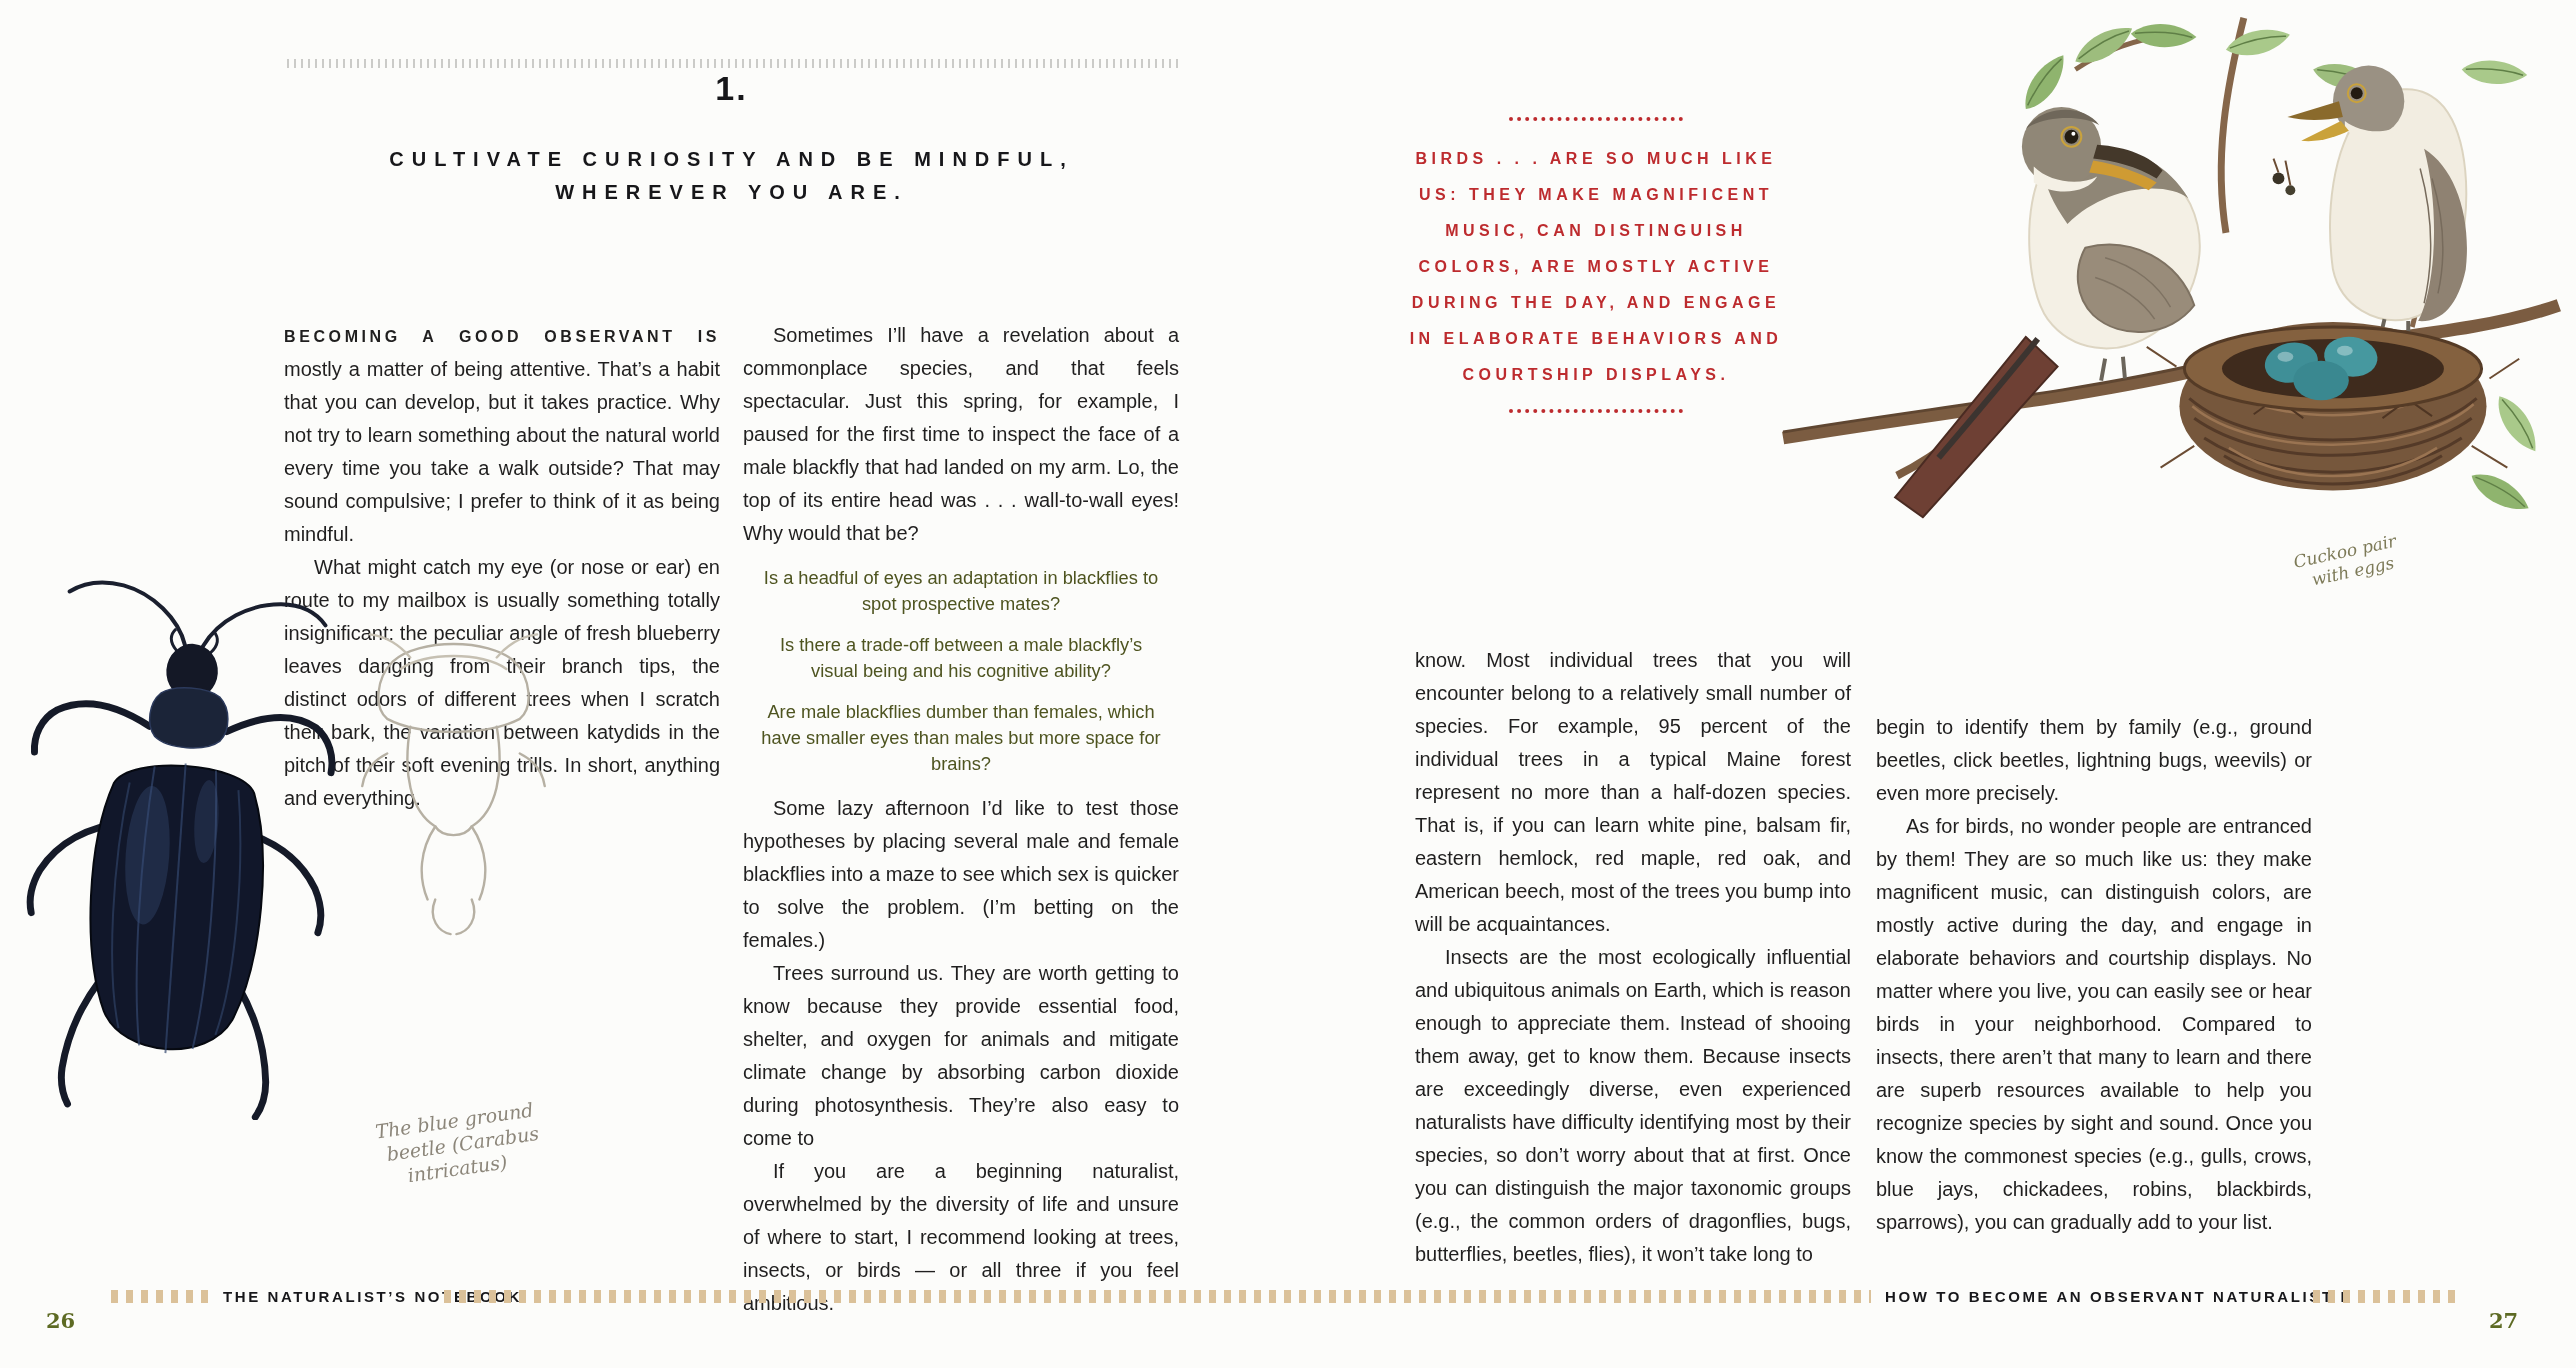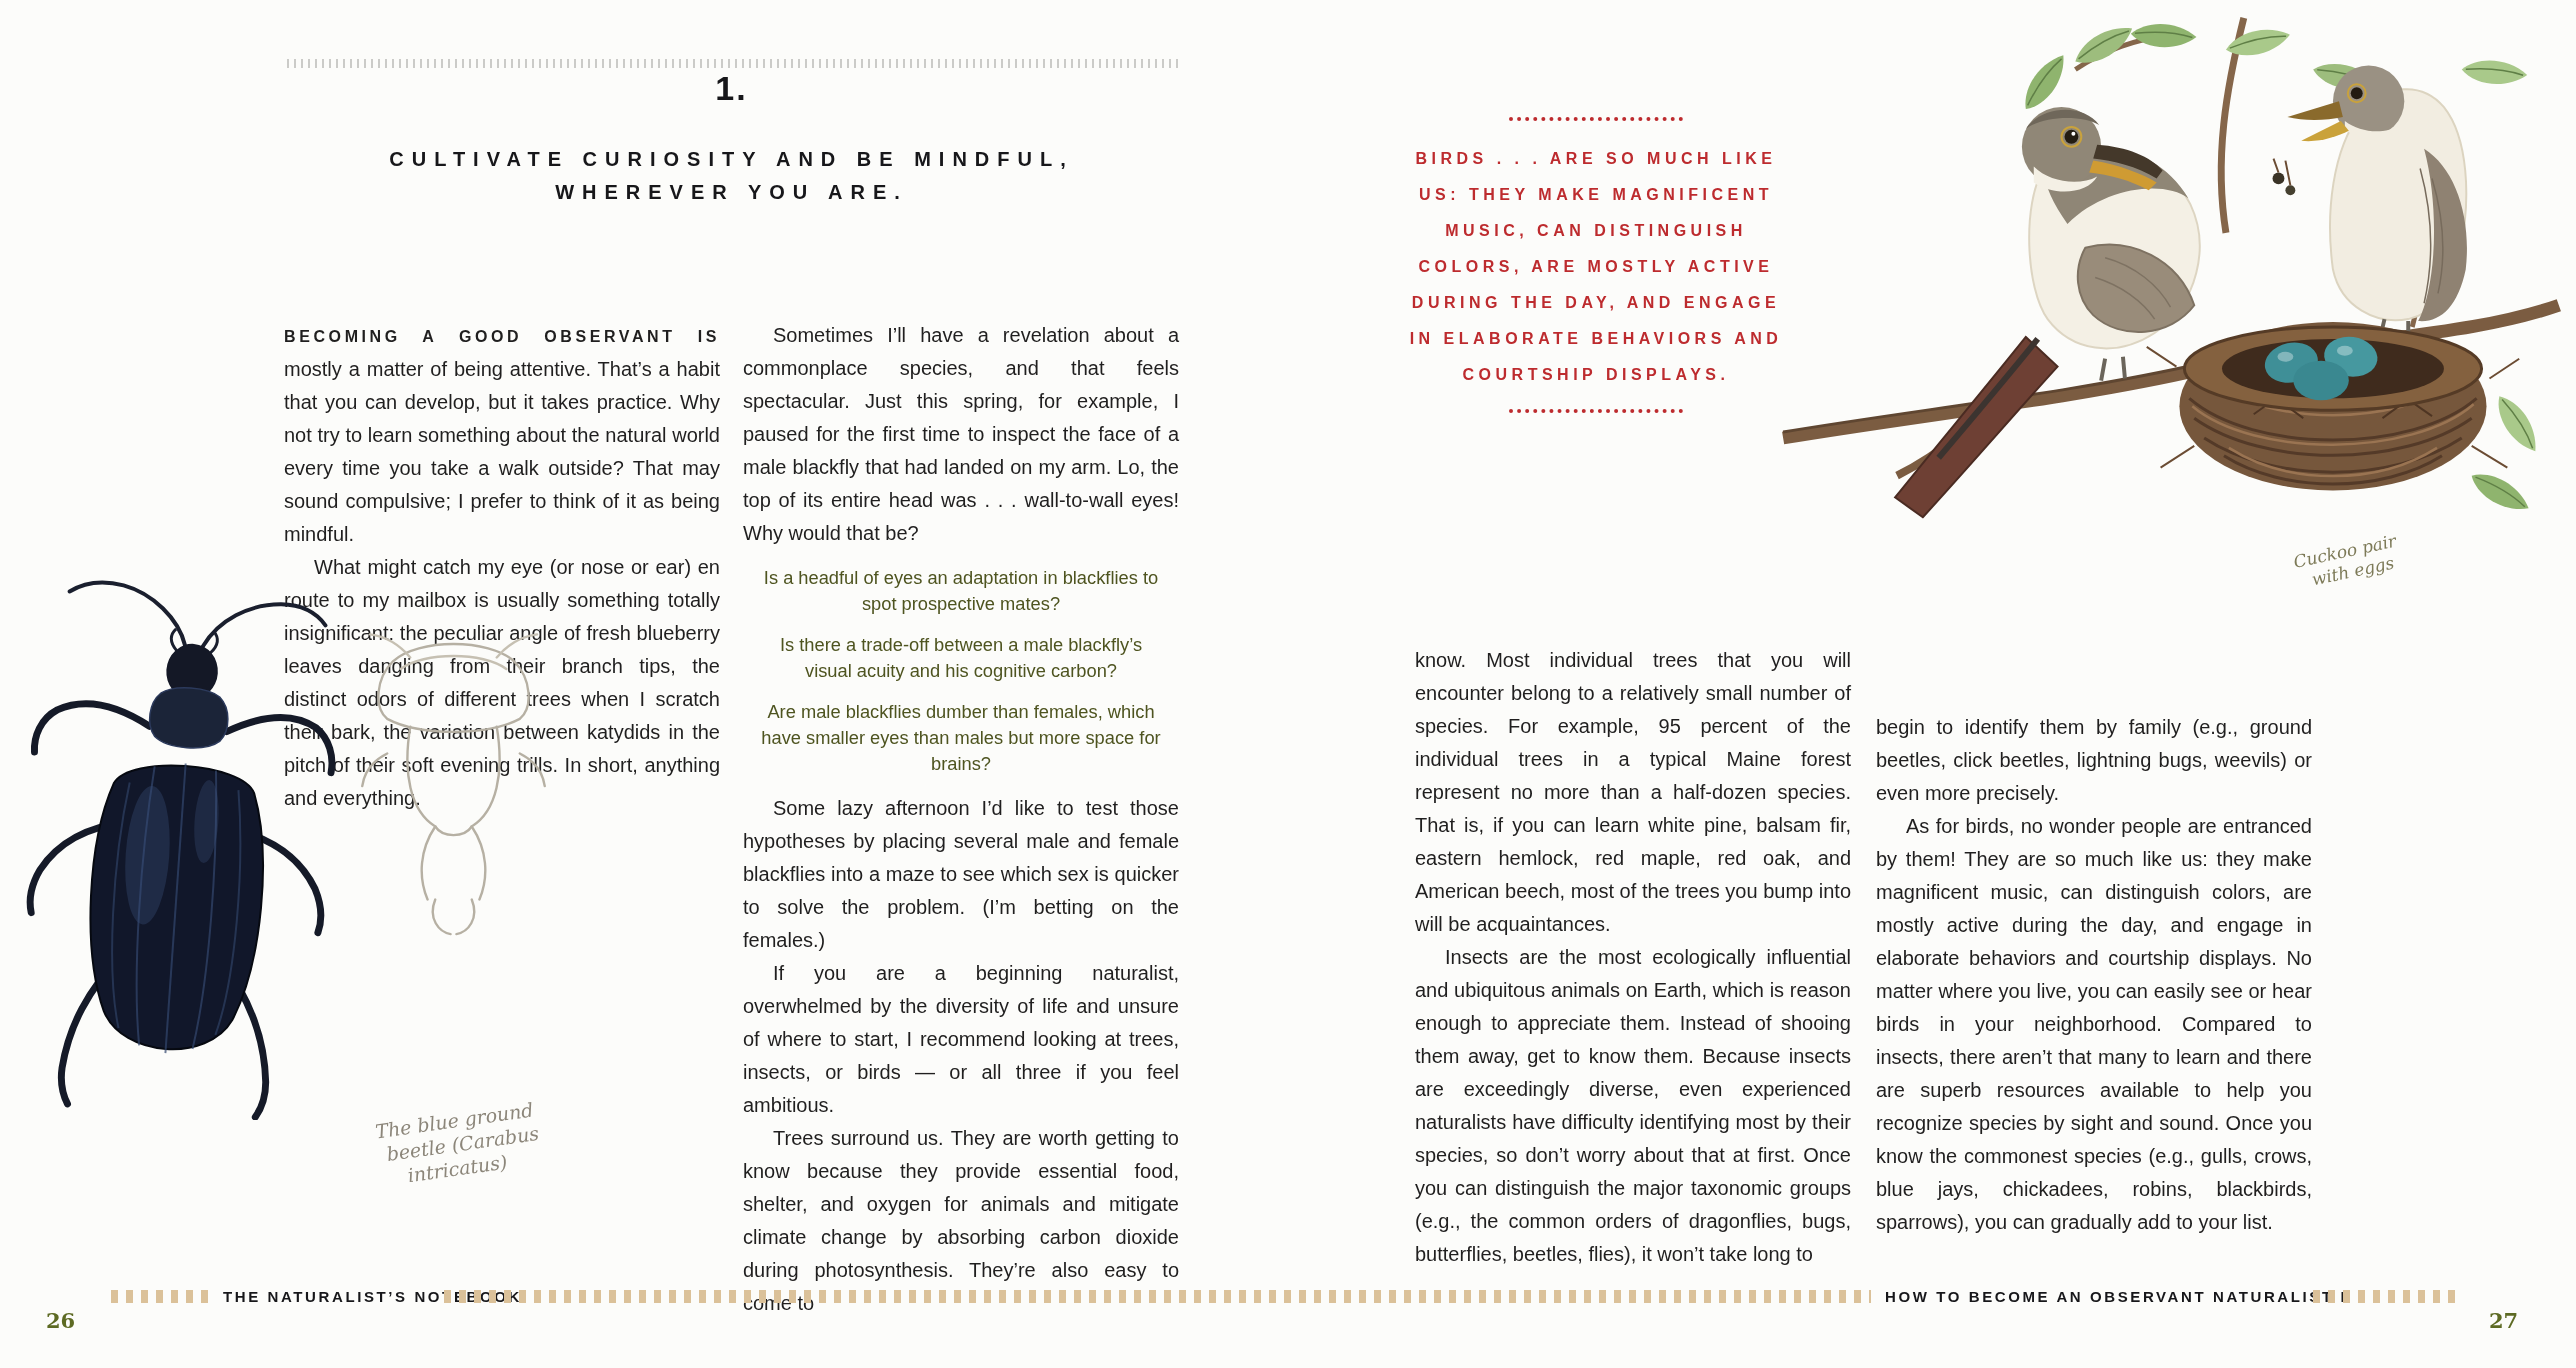--- a/index.html
+++ b/index.html
@@ -81,25 +81,25 @@
 
 <div class="abs col col-l1">
   <p><span class="lead-in">BECOMING A GOOD OBSERVANT IS</span>
     <span>mostly a matter of being attentive. That’s a habit that you can develop, but it takes practice. Why not try to learn something about the natural world every time you take a walk outside? That may sound compulsive; I prefer to think of it as being mindful.</span></p>
   <p class="ind">What might catch my eye (or nose or ear) en route to my mailbox is usually something totally insignificant: the peculiar angle of fresh blueberry leaves dangling from their branch tips, the distinct odors of different trees when I scratch their bark, the variation between katydids in the pitch of their soft evening trills. In short, anything and everything.</p>
 </div>
 
 <div class="abs col col-l2">
   <p class="ind">Sometimes I’ll have a revelation about a commonplace species, and that feels spectacular. Just this spring, for example, I paused for the first time to inspect the face of a male blackfly that had landed on my arm. Lo, the top of its entire head was . . . wall-to-wall eyes! Why would that be?</p>
   <p class="question">Is a headful of eyes an adaptation in blackflies to spot prospective mates?</p>
-  <p class="question">Is there a trade-off between a male blackfly’s visual acuity and his cognitive carbon?</p>
+  <p class="question">Is there a trade-off between a male blackfly’s visual being and his cognitive ability?</p>
   <p class="question">Are male blackflies dumber than females, which have smaller eyes than males but more space for brains?</p>
   <p class="ind">Some lazy afternoon I’d like to test those hypotheses by placing several male and female blackflies into a maze to see which sex is quicker to solve the problem. (I’m betting on the females.)</p>
+  <p class="ind">Trees surround us. They are worth getting to know because they provide essential food, shelter, and oxygen for animals and mitigate climate change by absorbing carbon dioxide during photosynthesis. They’re also easy to come to</p>
   <p class="ind">If you are a beginning naturalist, overwhelmed by the diversity of life and unsure of where to start, I recommend looking at trees, insects, or birds — or all three if you feel ambitious.</p>
-  <p class="ind">Trees surround us. They are worth getting to know because they provide essential food, shelter, and oxygen for animals and mitigate climate change by absorbing carbon dioxide during photosynthesis. They’re also easy to come to</p>
 </div>
 
 <div class="abs pull-quote">
   <div class="pq-dots top"></div>
   <div class="pq-line">BIRDS . . . ARE SO MUCH LIKE</div>
   <div class="pq-line">US: THEY MAKE MAGNIFICENT</div>
   <div class="pq-line">MUSIC, CAN DISTINGUISH</div>
   <div class="pq-line">COLORS, ARE MOSTLY ACTIVE</div>
   <div class="pq-line">DURING THE DAY, AND ENGAGE</div>
   <div class="pq-line">IN ELABORATE BEHAVIORS AND</div>

